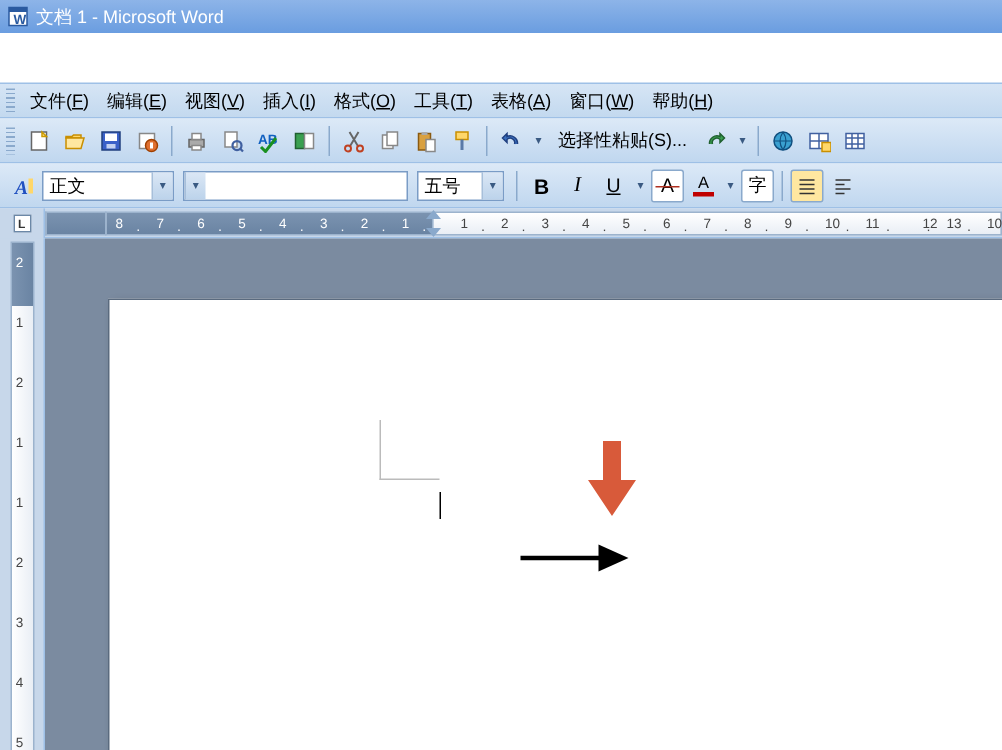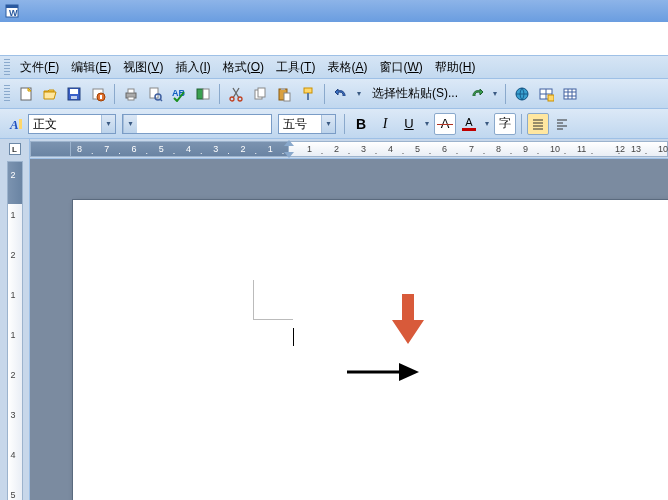--- a/index.html
+++ b/index.html
@@ -45,20 +45,21 @@
 <body>
 
 <div class="titlebar">
   <span class="ic">
     <svg width="14" height="14">
         <rect x="1" y="1" width="12" height="12" fill="#fff" stroke="#2a5aa0"></rect>
         <rect x="1" y="1" width="12" height="3" fill="#2a5aa0"></rect>
         <text x="4" y="12" font-size="9" fill="#2a5aa0" font-weight="bold">W</text>
       </svg>
   </span>
+  <span style="color:#fff;">文档 1 - Microsoft Word</span>
 </div>
 
 <div class="menubar">
   <div class="grip"></div>
   <div class="item"><span>文件</span>(<u>F</u>)</div>
   <div class="item"><span>编辑</span>(<u>E</u>)</div>
   <div class="item"><span>视图</span>(<u>V</u>)</div>
   <div class="item"><span>插入</span>(<u>I</u>)</div>
   <div class="item"><span>格式</span>(<u>O</u>)</div>
   <div class="item"><span>工具</span>(<u>T</u>)</div>

